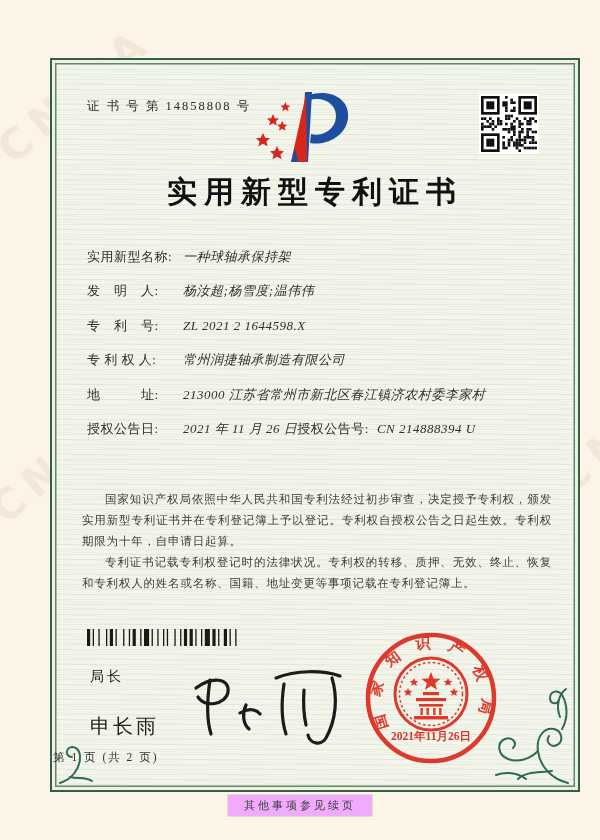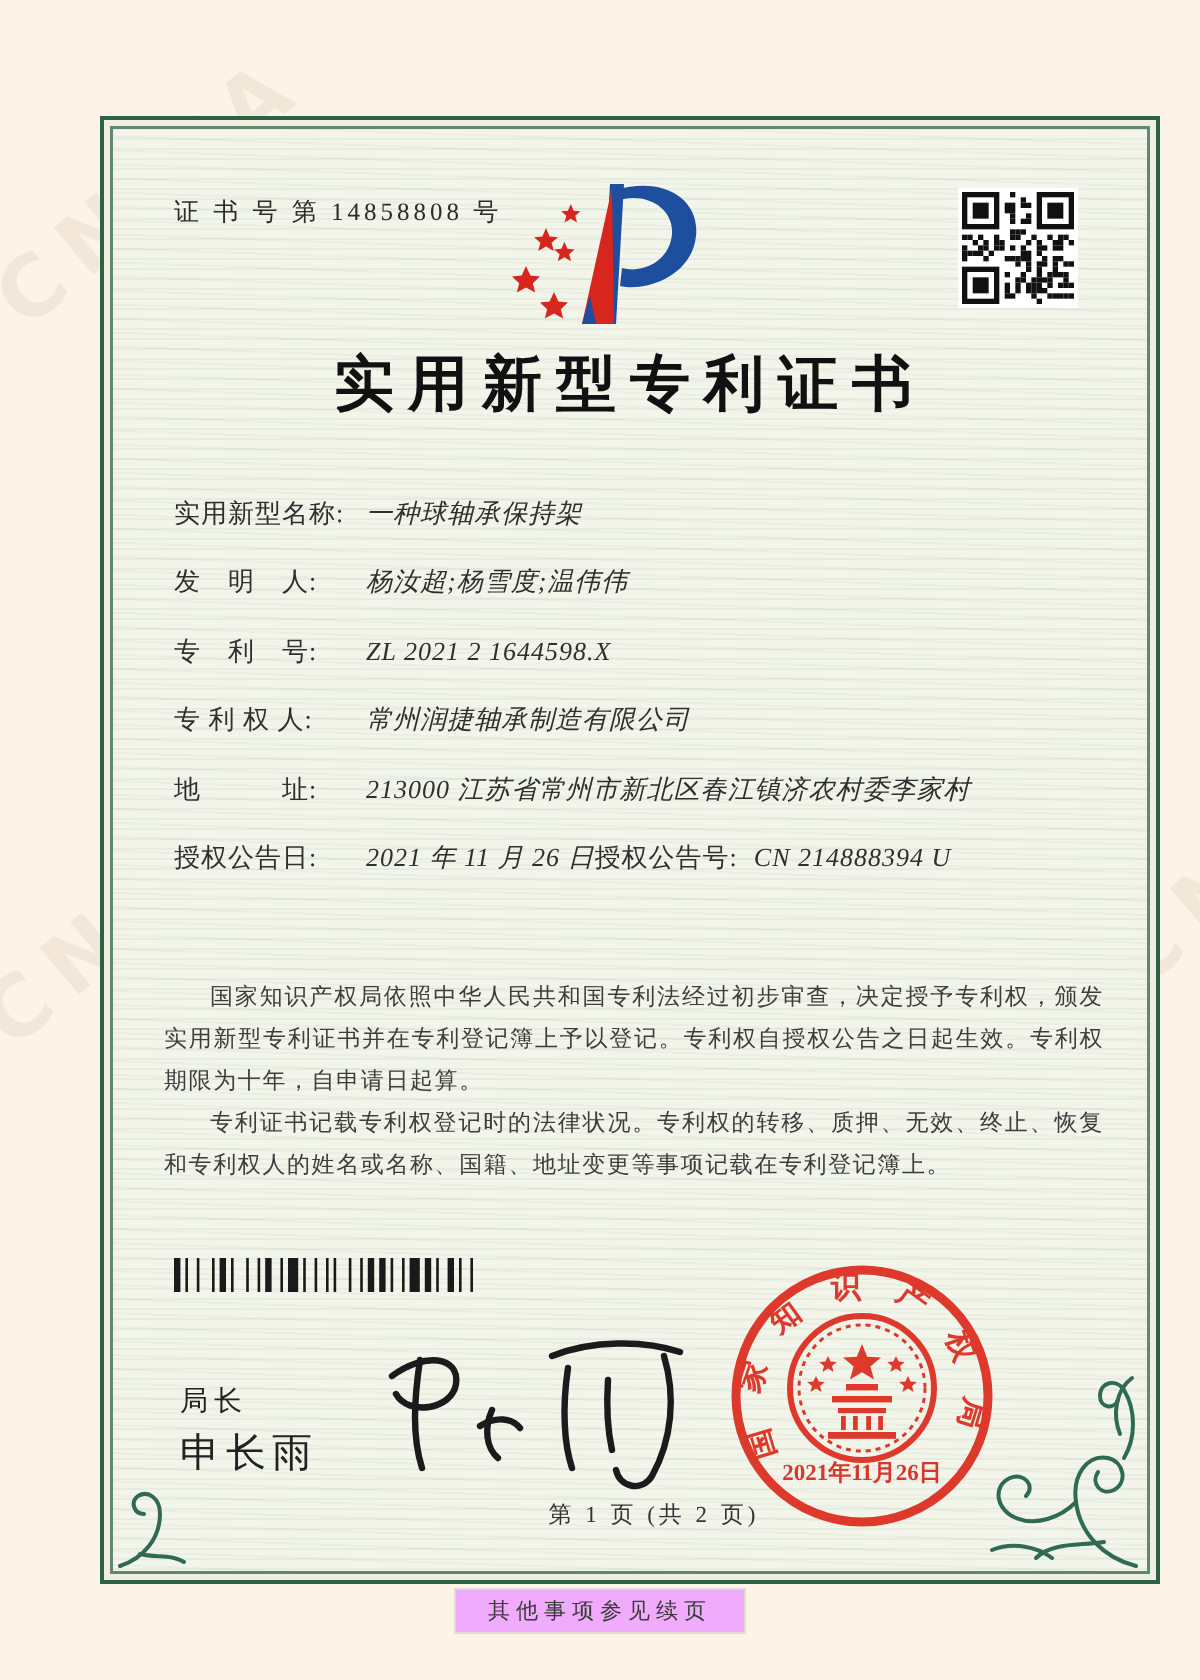--- a/index.html
+++ b/index.html
@@ -43,26 +43,26 @@
   .fvalue{letter-spacing:0.5px;font-style:italic;}
   .fpair2{display:flex;}
   .fpair2 .flabel{flex:0 0 auto;margin-right:8px;}
   .bodytext{
     position:absolute;left:30px;top:429px;right:26px;
     font-size:11.5px;line-height:21px;color:#3d3d3d;letter-spacing:0.8px;
     text-align:justify;
   }
   .bodytext p{margin:0;text-indent:2em;}
   .barcode{position:absolute;left:35px;top:569px;}
-  .sig-title{position:absolute;left:38px;top:632px;font-size:14px;letter-spacing:3px;color:#222;}
+  .sig-title{position:absolute;left:38px;top:608px;font-size:14px;letter-spacing:3px;color:#222;}
   .sig-name{position:absolute;left:38px;top:653px;font-size:20px;letter-spacing:3px;color:#222;}
   .signature{position:absolute;left:128px;top:590px;}
   .seal{position:absolute;left:304px;top:566px;opacity:0.92;}
   .page-no{
-    position:absolute;left:12px;top:690px;width:100%;text-align:center;
+    position:absolute;left:1px;top:690px;width:100%;text-align:left;
     font-size:11.5px;letter-spacing:2px;color:#333;
   }
   .flourish-br{position:absolute;right:4px;bottom:3px;}
   .flourish-bl{position:absolute;left:4px;bottom:3px;transform:scaleX(-1);}
   .note{
     position:absolute;left:0;top:794px;width:100%;text-align:center;z-index:2;
   }
   .note span{
     display:inline-block;background:#f0abfc;border:1px solid #e4dcc6;
     font-size:11px;letter-spacing:3px;color:#3a3a3a;padding:3px 16px;

